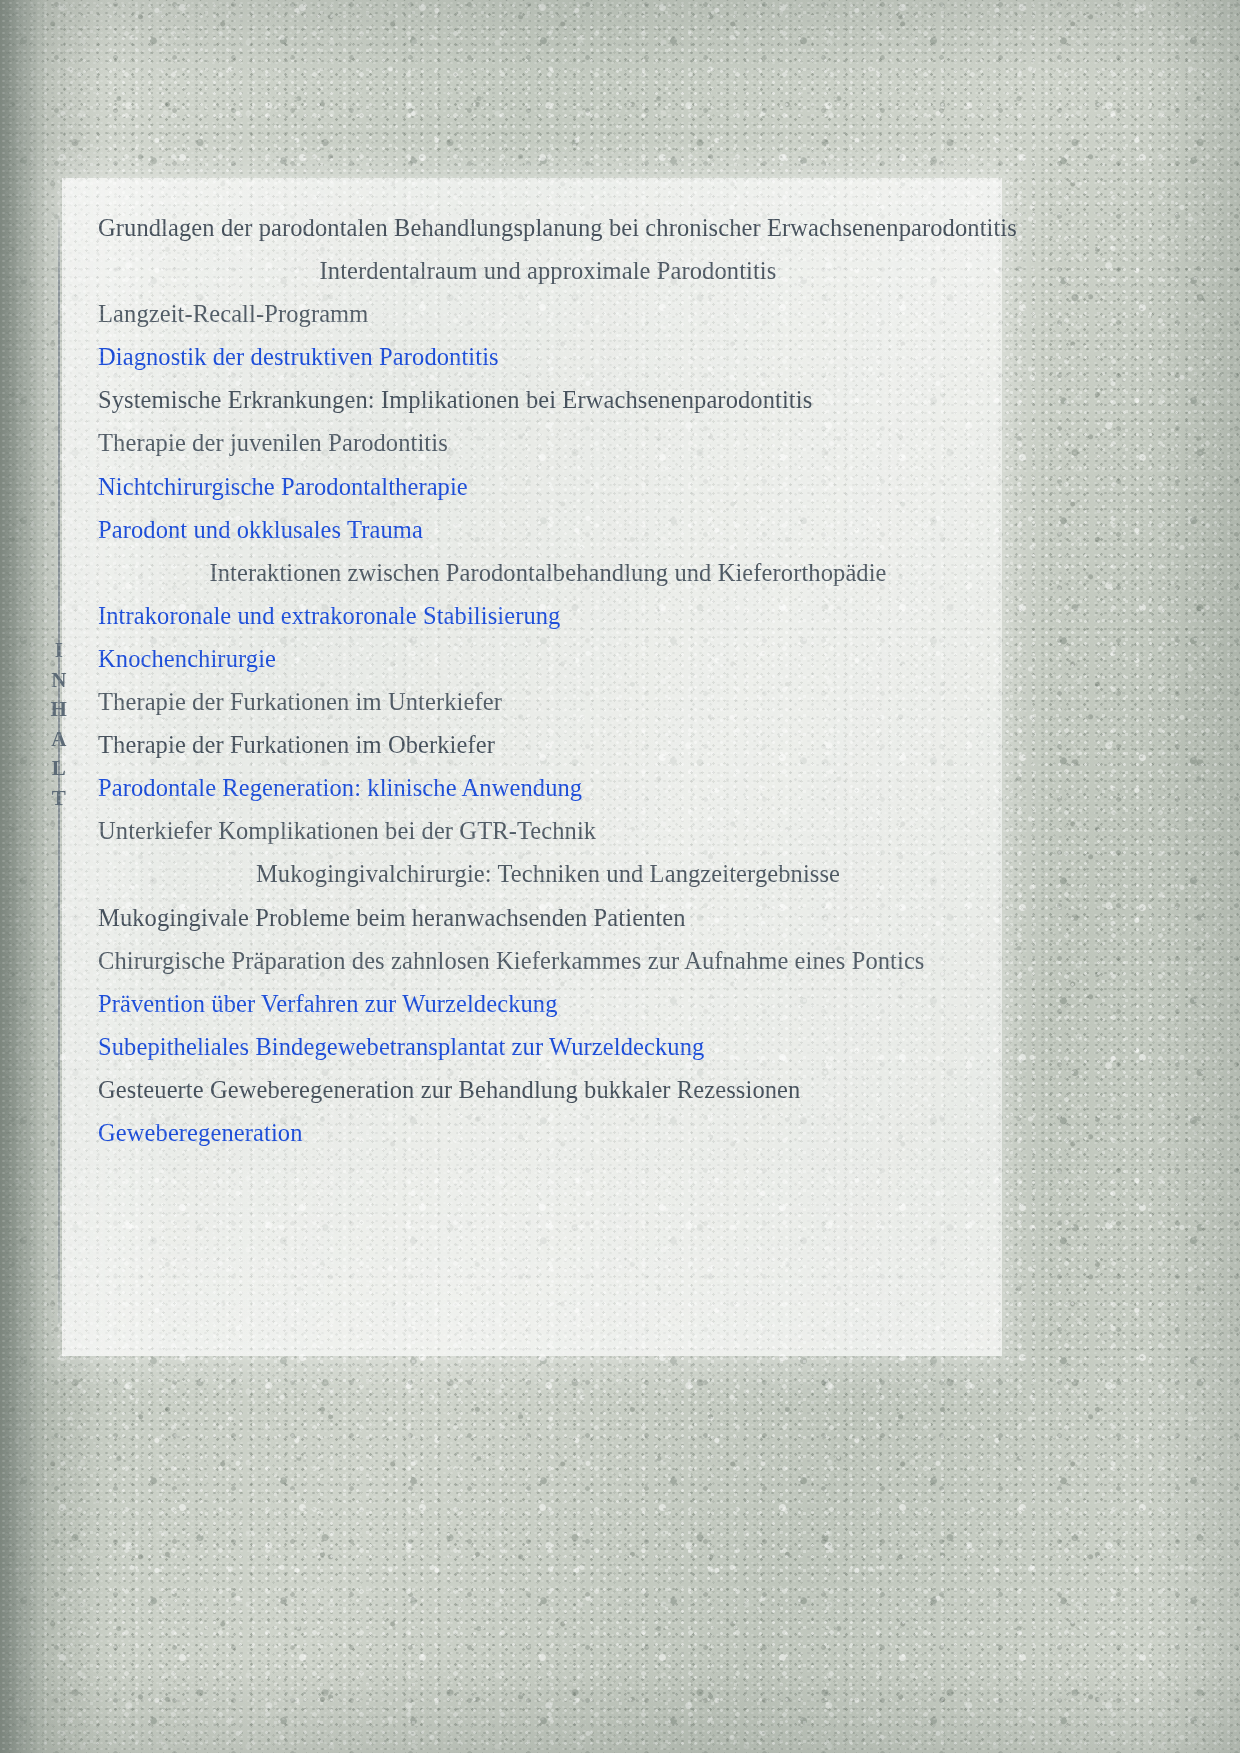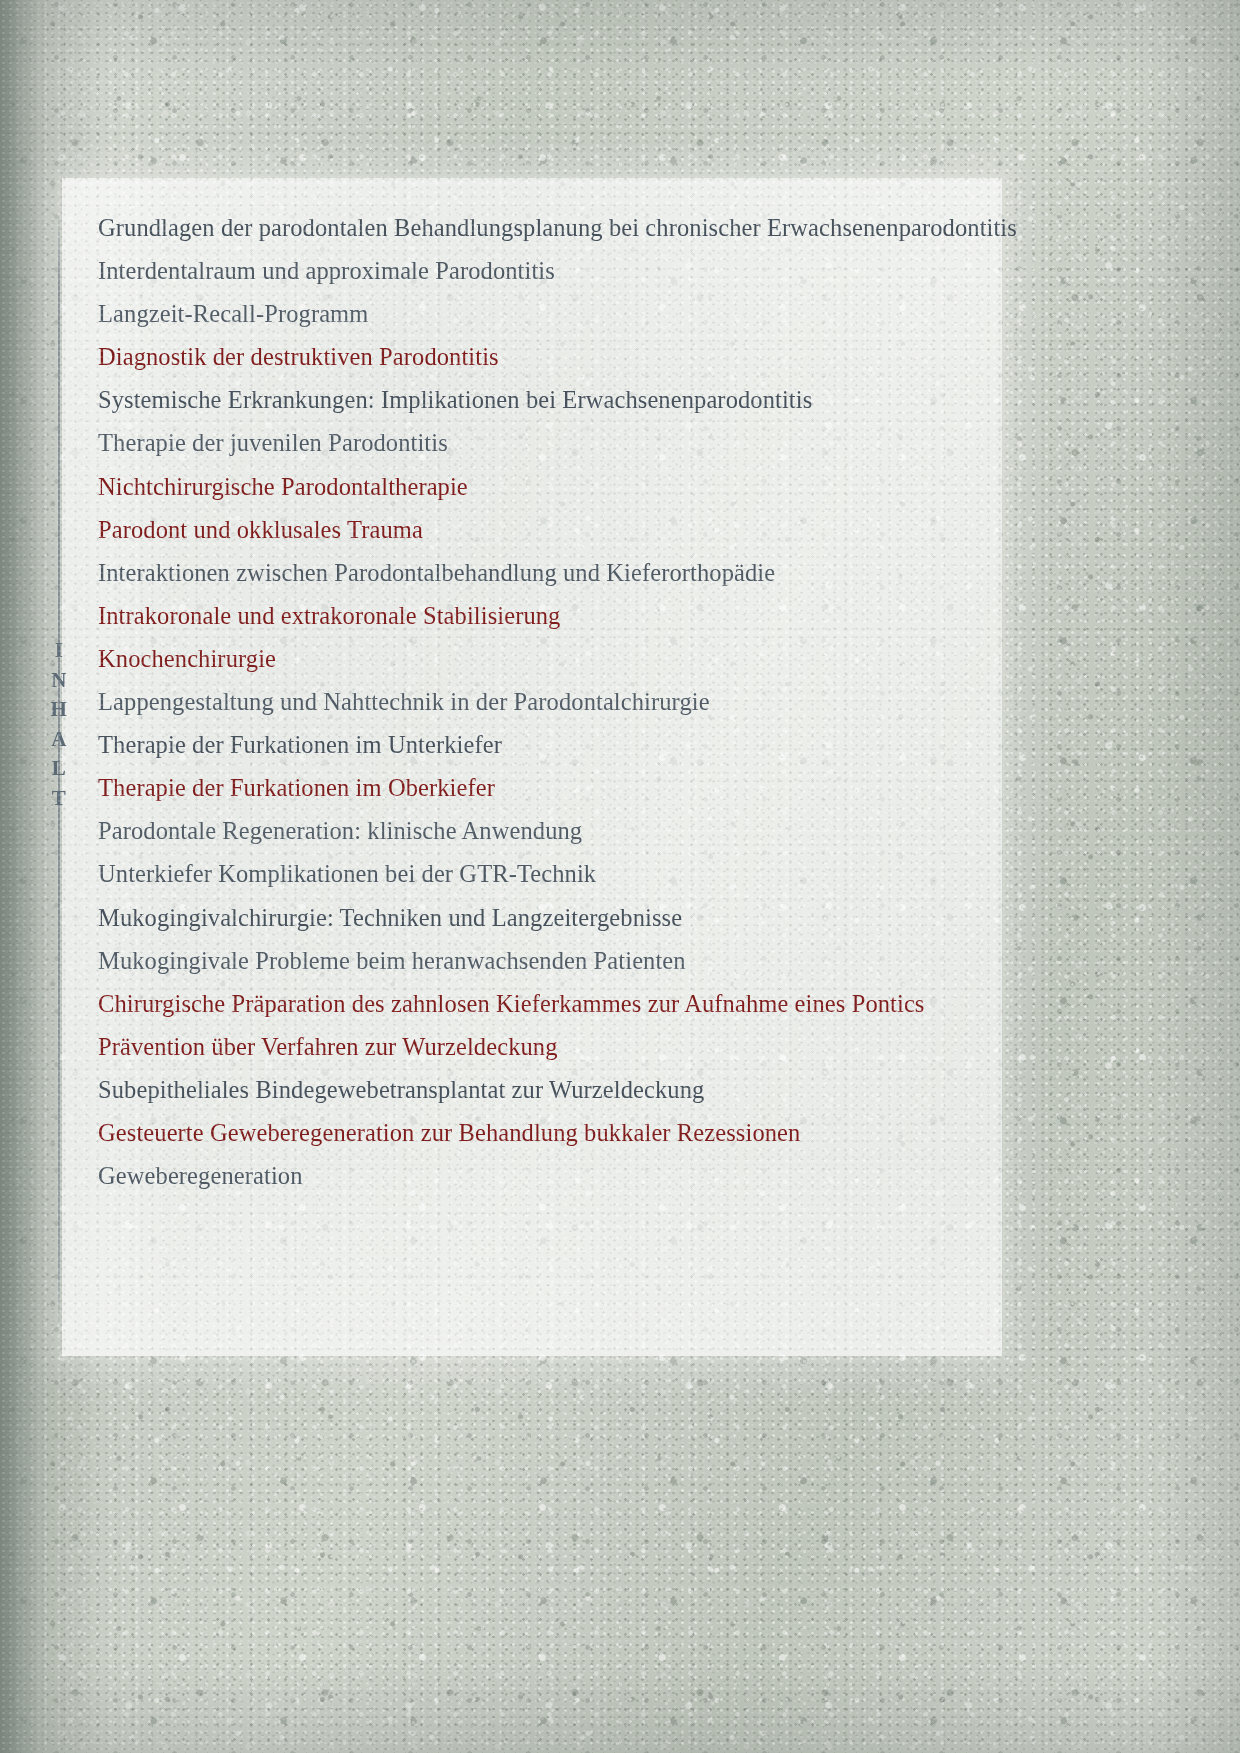--- a/index.html
+++ b/index.html
@@ -143,29 +143,29 @@
   .toc {
     position: absolute;
     left: 98px;
     top: 206px;
     width: 900px;
   }
   .toc-item {
     font-family: "Liberation Serif", serif;
     font-size: 24.5px;
     line-height: 43.1px;
-    color: #7f1d1d;
+    color: #1d4ed8;
     white-space: nowrap;
     letter-spacing: 0.1px;
     text-shadow: 0 0 1px rgba(255,255,255,0.45);
   }
   
   .toc-item:nth-child(3n)   { color: #515c66; font-family: Liberation Serif, serif; }
   .toc-item:nth-child(4n+1) { color: #46515c; }
-  .toc-item:nth-child(7n+2) { color: #4e5963; }
+  .toc-item:nth-child(7n+2) { color: #4e5963; text-align: center; }
 
   
   .grain {
     position: absolute;
     inset: 0;
     pointer-events: none;
     opacity: 0.30;
     background-image:
       radial-gradient(circle, rgba(255,255,255,0.55) 0 1px, rgba(255,255,255,0) 1.4px),
       radial-gradient(circle, rgba(70,80,72,0.35) 0 1px, rgba(0,0,0,0) 1.4px);
@@ -204,21 +204,20 @@
     <div class="toc-item">Interdentalraum und approximale Parodontitis</div>
     <div class="toc-item">Langzeit-Recall-Programm</div>
     <div class="toc-item">Diagnostik der destruktiven Parodontitis</div>
     <div class="toc-item">Systemische Erkrankungen: Implikationen bei Erwachsenenparodontitis</div>
     <div class="toc-item">Therapie der juvenilen Parodontitis</div>
     <div class="toc-item">Nichtchirurgische Parodontaltherapie</div>
     <div class="toc-item">Parodont und okklusales Trauma</div>
     <div class="toc-item">Interaktionen zwischen Parodontalbehandlung und Kieferorthopädie</div>
     <div class="toc-item">Intrakoronale und extrakoronale Stabilisierung</div>
     <div class="toc-item">Knochenchirurgie</div>
-    <div class="toc-item">Lappengestaltung und Nahttechnik in der Parodontalchirurgie</div>
     <div class="toc-item">Therapie der Furkationen im Unterkiefer</div>
     <div class="toc-item">Therapie der Furkationen im Oberkiefer</div>
     <div class="toc-item">Parodontale Regeneration: klinische Anwendung</div>
     <div class="toc-item">Unterkiefer Komplikationen bei der GTR-Technik</div>
     <div class="toc-item">Mukogingivalchirurgie: Techniken und Langzeitergebnisse</div>
     <div class="toc-item">Mukogingivale Probleme beim heranwachsenden Patienten</div>
     <div class="toc-item">Chirurgische Präparation des zahnlosen Kieferkammes zur Aufnahme eines Pontics</div>
     <div class="toc-item">Prävention über Verfahren zur Wurzeldeckung</div>
     <div class="toc-item">Subepitheliales Bindegewebetransplantat zur Wurzeldeckung</div>
     <div class="toc-item">Gesteuerte Geweberegeneration zur Behandlung bukkaler Rezessionen</div>

